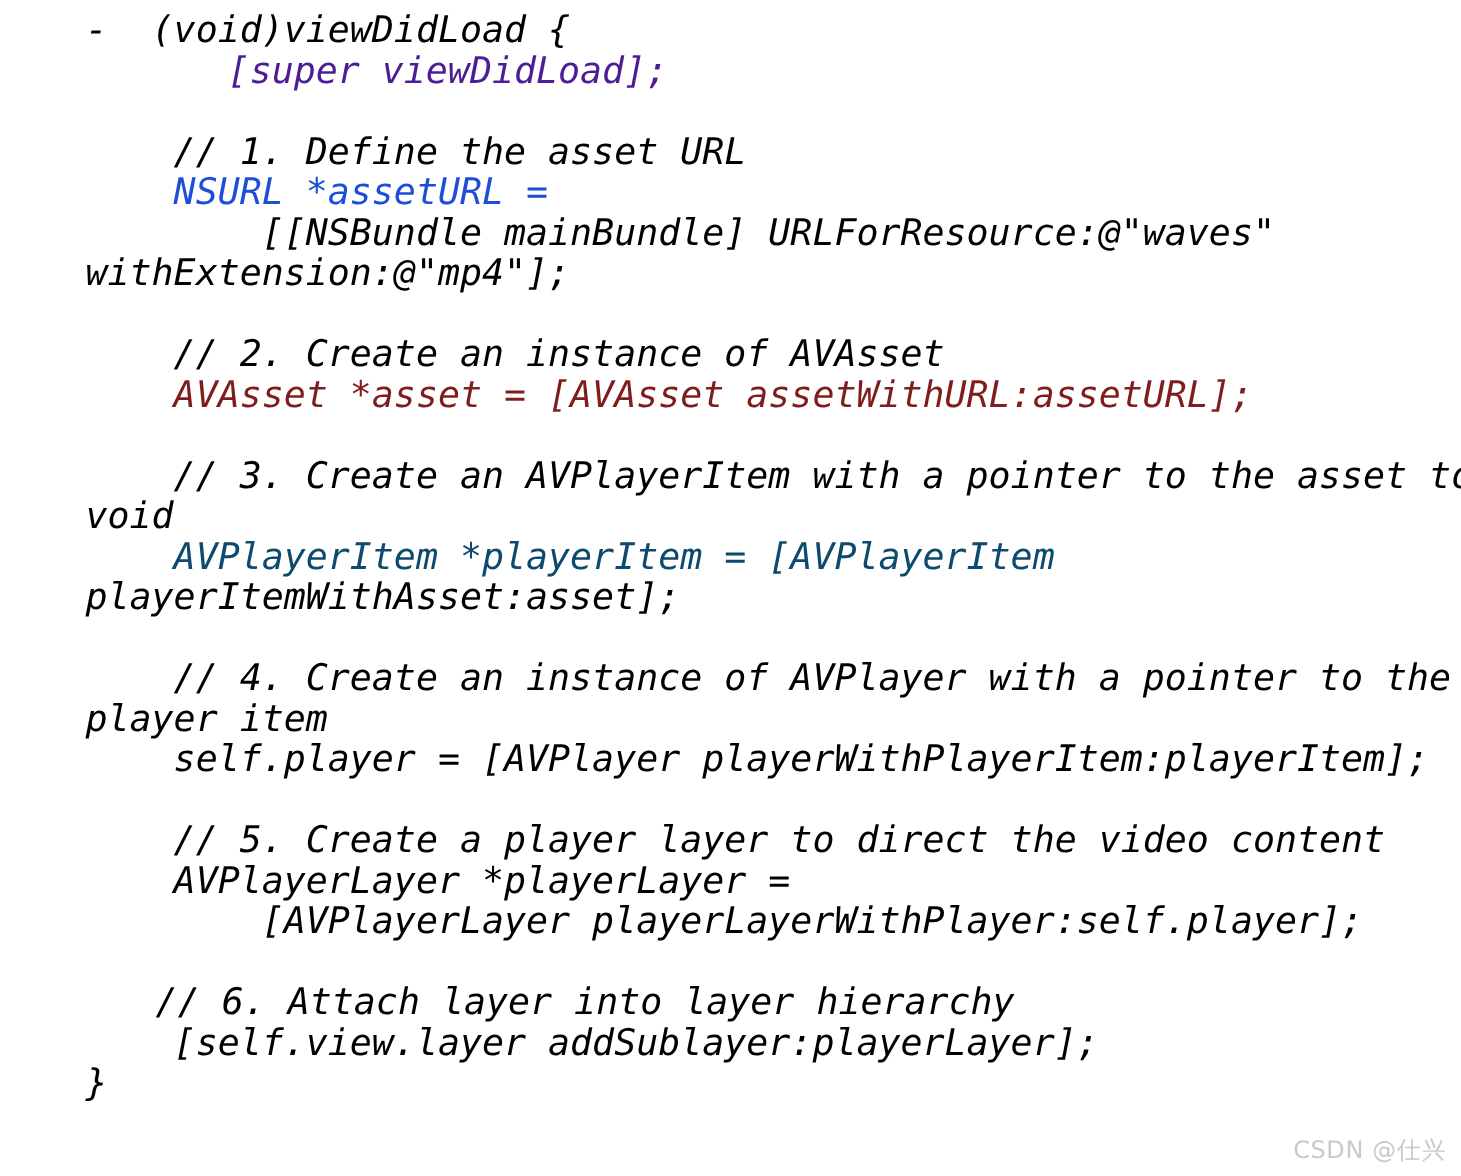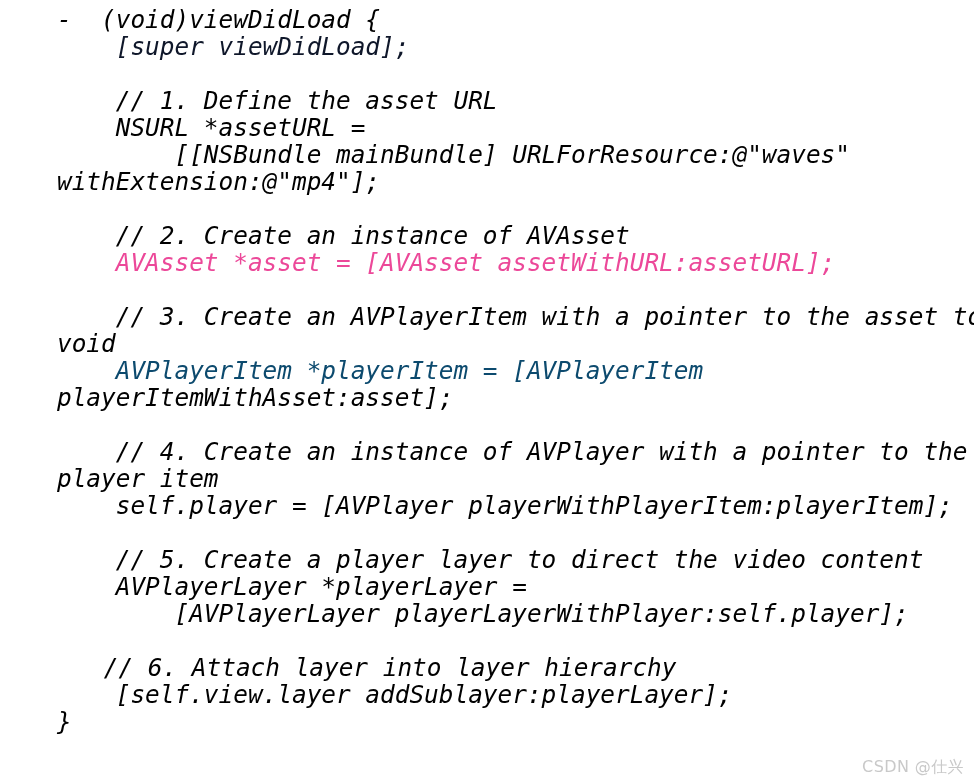--- a/index.html
+++ b/index.html
@@ -55,29 +55,29 @@
     letter-spacing: 0.4px;
     white-space: pre;
     user-select: none;
   }
 </style>
 </head>
 <body style="background: rgb(255, 255, 255);">
 
 <div id="code-block">
     <div class="code-line" style="color: rgb(0, 0, 0);">-  (void)viewDidLoad {</div>
-    <div class="code-line" style="color: #0f172a;">    [super viewDidLoad];</div>
+    <div class="code-line" style="color: #4c1d95; margin-left: 36px;">    [super viewDidLoad];</div>
     <div class="code-line blank" style="color: rgb(0, 0, 0);"></div>
     <div class="code-line" style="color: rgb(0, 0, 0);">    // 1. Define the asset URL</div>
-    <div class="code-line" style="color: #000000;">    NSURL *assetURL =</div>
+    <div class="code-line" style="color: #1d4ed8;">    NSURL *assetURL =</div>
     <div class="code-line" style="color: rgb(0, 0, 0);">        [[NSBundle mainBundle] URLForResource:@"waves"</div>
     <div class="code-line" style="color: rgb(0, 0, 0);">withExtension:@"mp4"];</div>
     <div class="code-line blank" style="color: rgb(0, 0, 0);"></div>
     <div class="code-line" style="color: rgb(0, 0, 0);">    // 2. Create an instance of AVAsset</div>
-    <div class="code-line" style="color: #ec4899;">    AVAsset *asset = [AVAsset assetWithURL:assetURL];</div>
+    <div class="code-line" style="color: #7f1d1d;">    AVAsset *asset = [AVAsset assetWithURL:assetURL];</div>
     <div class="code-line blank" style="color: rgb(0, 0, 0);"></div>
     <div class="code-line" style="color: rgb(0, 0, 0);">    // 3. Create an AVPlayerItem with a pointer to the asset to</div>
     <div class="code-line" style="color: rgb(0, 0, 0);">void</div>
     <div class="code-line" style="color: #0c4a6e;">    AVPlayerItem *playerItem = [AVPlayerItem</div>
     <div class="code-line" style="color: rgb(0, 0, 0);">playerItemWithAsset:asset];</div>
     <div class="code-line blank" style="color: rgb(0, 0, 0);"></div>
     <div class="code-line" style="color: rgb(0, 0, 0);">    // 4. Create an instance of AVPlayer with a pointer to the</div>
     <div class="code-line" style="color: rgb(0, 0, 0);">player item</div>
     <div class="code-line" style="color: rgb(0, 0, 0); text-align: right;">    self.player = [AVPlayer playerWithPlayerItem:playerItem];</div>
     <div class="code-line blank" style="color: rgb(0, 0, 0);"></div>

